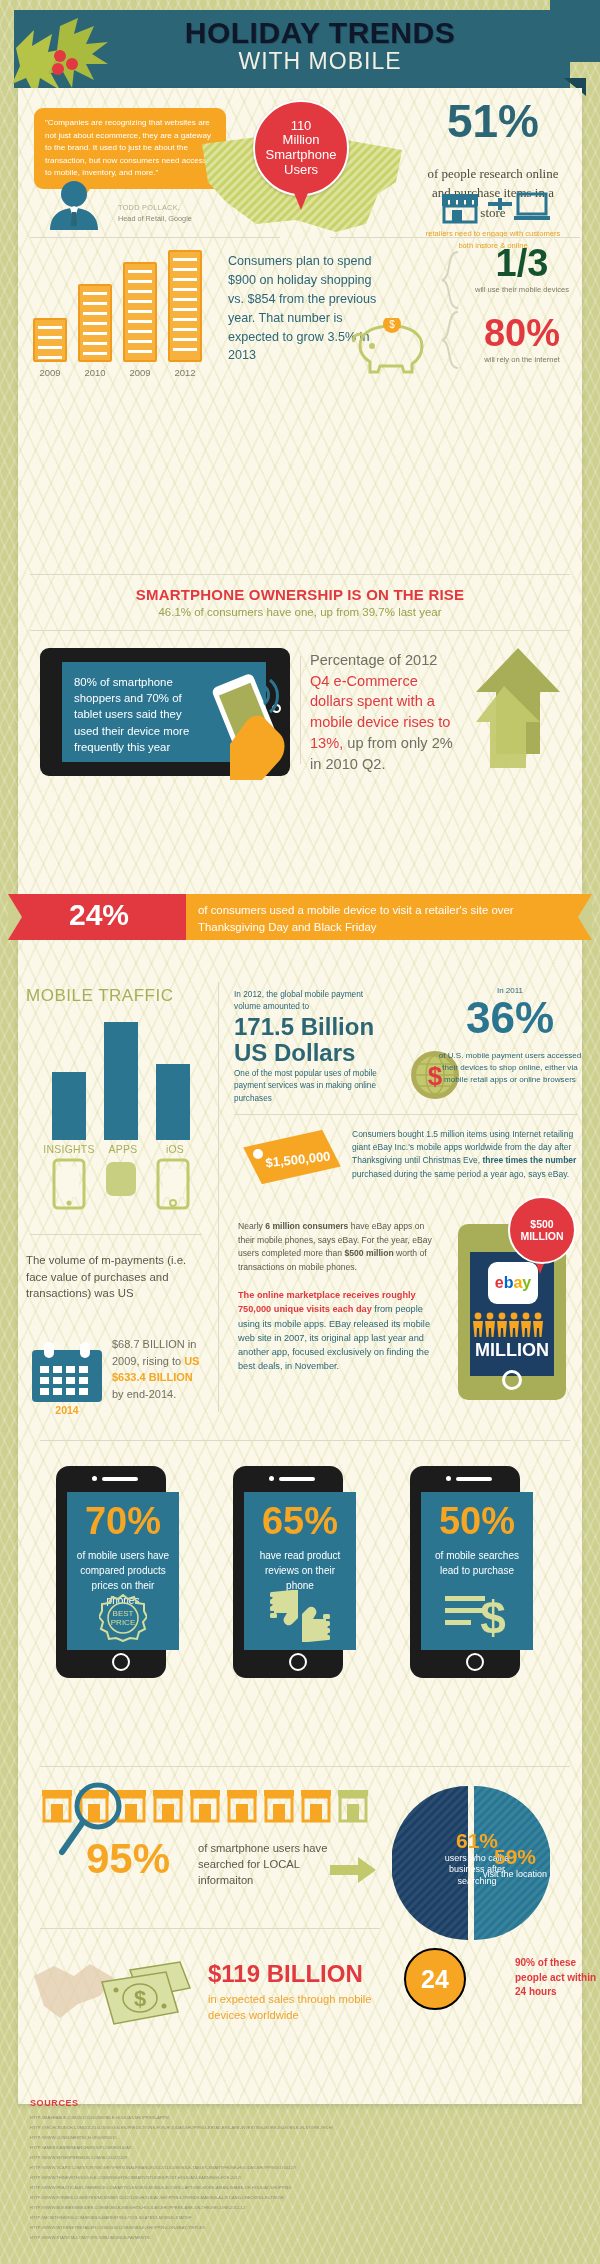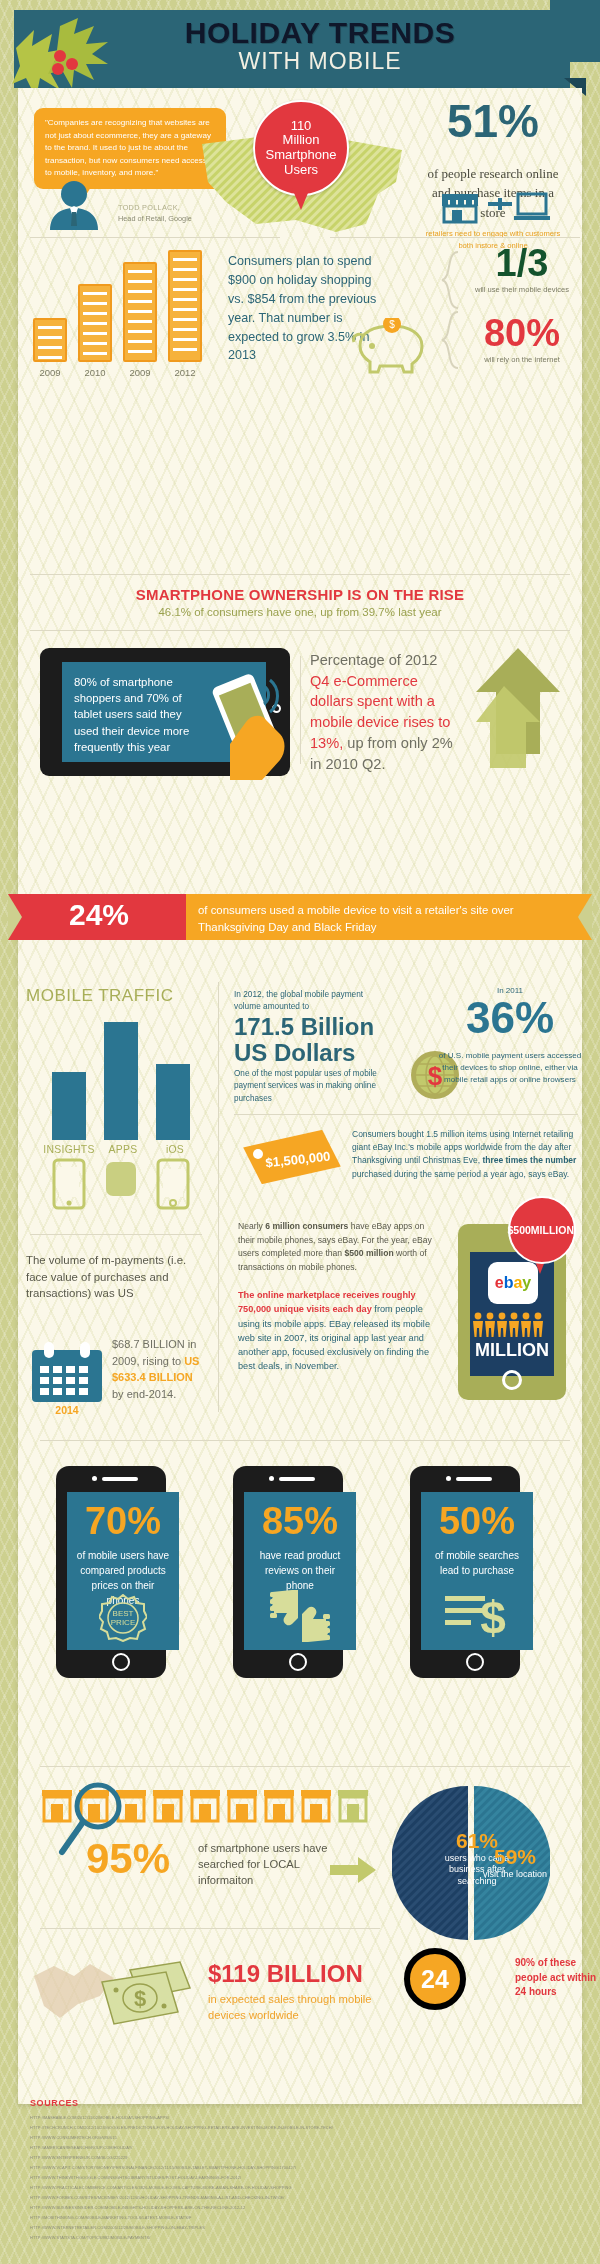--- a/index.html
+++ b/index.html
@@ -148,21 +148,21 @@
   .ebay1{position:absolute; left:352px; top:1128px; width:228px; font-size:8.5px;
          line-height:1.55; color:#2b6576;}
   .ebay2{position:absolute; left:238px; top:1220px; width:196px; font-size:8.6px;
          line-height:1.58; color:#58584a;}
   .ebay3{position:absolute; left:238px; top:1288px; width:200px; font-size:9.2px;
          line-height:1.55; color:#2b6576;}
   .phone-ebay{position:absolute; left:458px; top:1224px; width:108px; height:176px;
               background:#a8ae58; border-radius:10px;}
   .badge500{position:absolute; left:508px; top:1196px; width:68px; height:68px;
             border-radius:50%; background:#e2383f; border:2px solid #fff; color:#fff;
-            display:flex; flex-direction:row; align-items:center; justify-content:flex-end;
+            display:flex; flex-direction:column; align-items:center; justify-content:center;
             font-size:10.5px; font-weight:bold; line-height:1.15; text-align:center; z-index:4;}
   .badge-tip{position:absolute; left:533px; top:1256px; width:0;height:0; z-index:3;
              border-left:7px solid transparent; border-right:7px solid transparent; border-top:18px solid #e2383f;}
 
   
   .ph{position:absolute; top:1466px; width:110px; height:212px; background:#1c1c1c; border-radius:13px;}
   .ph-scr{position:absolute; left:11px; top:26px; width:112px; height:158px; background:#2b7591;}
   .ph-pct{position:absolute; left:0; right:0; top:10px; text-align:center;
           font-size:38px; font-weight:bold; color:#f6a623; line-height:1;}
   .ph-cap{position:absolute; left:8px; right:8px; top:56px; text-align:center;
@@ -180,21 +180,21 @@
           line-height:1.45; color:#58584a;}
   .arrowR{position:absolute; left:330px; top:1856px; width:46px; height:28px;}
   .pie{position:absolute; left:392px; top:1784px; width:158px; height:158px;}
   .pie61{position:absolute; left:400px; top:1830px; width:70px; text-align:center; color:#fff;margin-left:42px;}
   .pie61 .n{font-size:21px; font-weight:bold; color:#f6a623; line-height:1;}
   .pie61 .t{font-size:9px; line-height:1.25; margin-top:2px;}
   .pie59{position:absolute; left:482px; top:1846px; width:66px; text-align:center; color:#fff;}
   .pie59 .n{font-size:21px; font-weight:bold; color:#f6a623; line-height:1;}
   .pie59 .t{font-size:9px; line-height:1.25; margin-top:2px;}
   .c24{position:absolute; left:404px; top:1948px; width:62px; height:62px; border-radius:50%;
-       background:#f6a623; border:6px solid #000000; color:#fff; font-size:25px; font-weight:bold;
+       background:#f6a623; border:2px solid #000000; color:#fff; font-size:25px; font-weight:bold;
        display:flex; align-items:center; justify-content:center;}
   .c24cap{position:absolute; left:476px; top:1956px; width:94px; font-size:10px;
           line-height:1.45; color:#e2383f; font-weight:bold;margin-left:39px;}
   .money{position:absolute; left:30px; top:1956px; width:170px; height:74px;}
   .b119{position:absolute; left:208px; top:1960px; font-size:24px; font-weight:bold; color:#e2383f;}
   .b119cap{position:absolute; left:208px; top:1992px; width:170px; font-size:11.2px;
            line-height:1.4; color:#f0a32c;}
 
   
   .src-t{position:absolute; left:30px; top:2098px; font-size:9px; font-weight:bold;
@@ -539,21 +539,21 @@
         <text x="24" y="31" font-size="8" fill="#d7dd9a" text-anchor="middle" font-family="Liberation Sans">PRICE</text>
       </svg>
     </div>
     <div class="ph-home"></div>
   </div>
 
   <div class="ph" style="left:233px;">
     <div class="ph-cam"></div>
     <div class="ph-ear"></div>
     <div class="ph-scr">
-      <div class="ph-pct">85%</div>
+      <div class="ph-pct">65%</div>
       <div class="ph-cap">have read product reviews on their phone</div>
       <svg style="position:absolute; left:26px; top:96px; width:60px; height:56px;" viewBox="0 0 60 56">
         <g fill="#d7dd9a">
           <path d="M22 2 L28 2 L28 30 L22 36 C17 40 12 34 14 30 L17 25 L4 25 L4 19 L2 18 L4 12 L2 11 L4 5 L2 4 Z"></path>
           <rect x="0" y="4" width="7" height="5" rx="1.5"></rect>
             <rect x="0" y="11" width="7" height="5" rx="1.5"></rect>
           <rect x="0" y="18" width="7" height="5" rx="1.5"></rect>
             <rect x="0" y="25" width="7" height="5" rx="1.5"></rect>
           <path d="M38 54 L32 54 L32 26 L38 20 C43 16 48 22 46 26 L43 31 L56 31 L56 37 L58 38 L56 44 L58 45 L56 51 L58 52 Z"></path>
           <rect x="53" y="47" width="7" height="5" rx="1.5"></rect>

